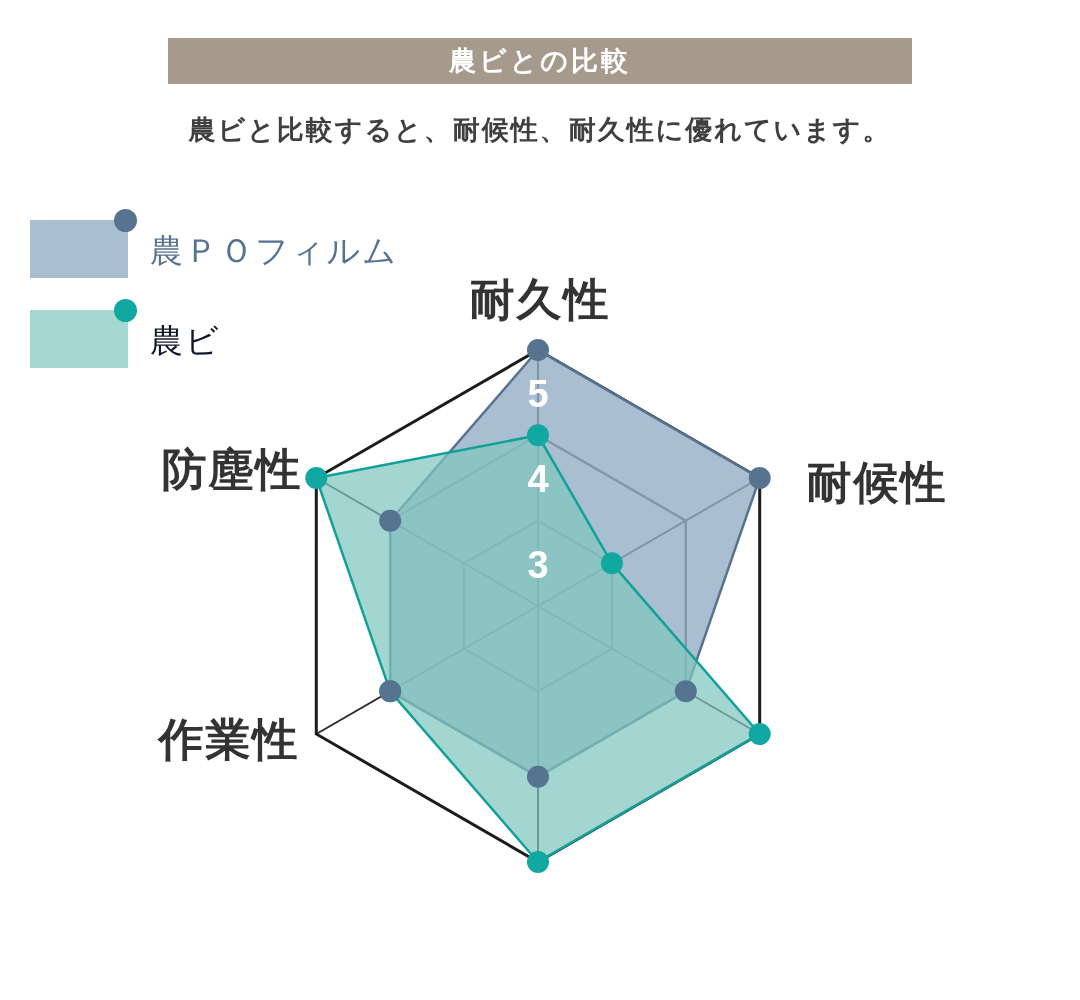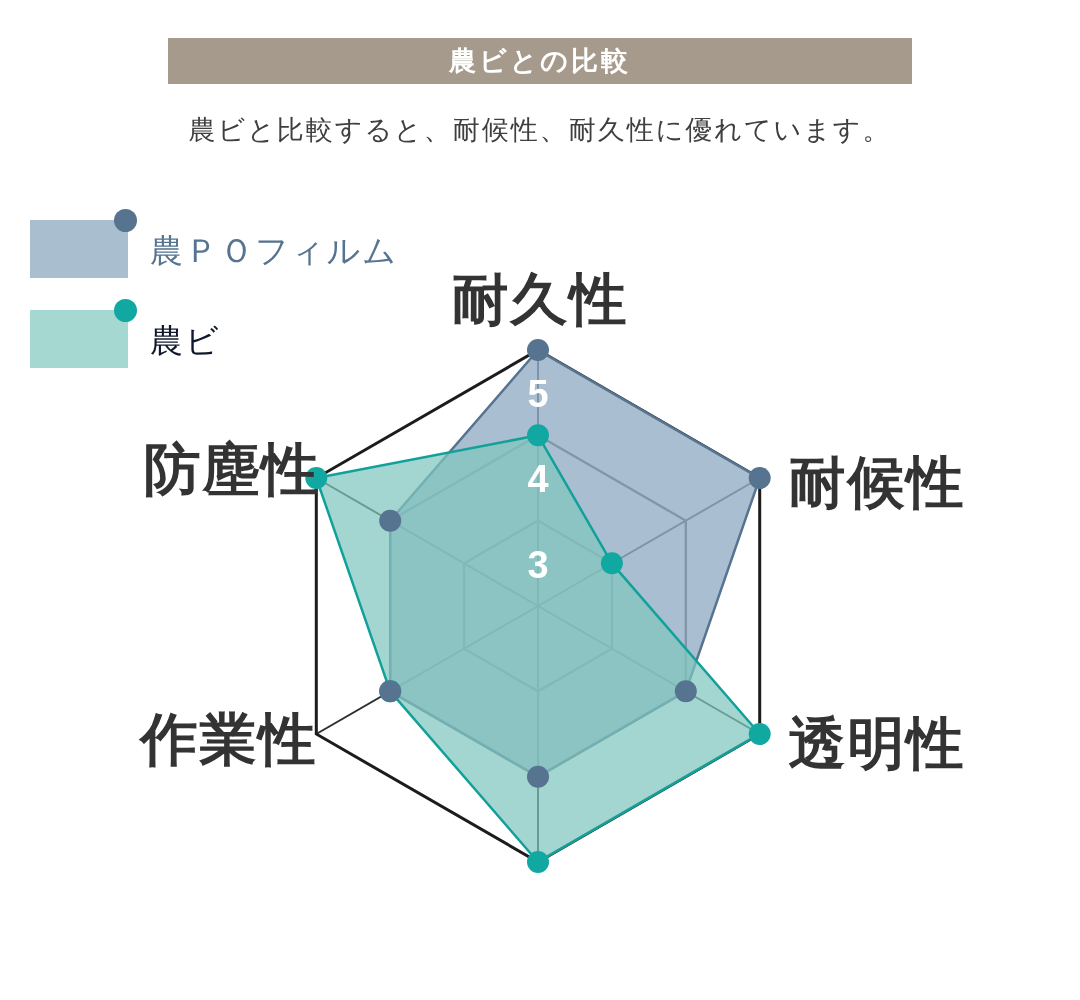--- a/index.html
+++ b/index.html
@@ -33,21 +33,21 @@
     text-align: right;
   }
   .subtitle {
     position: absolute;
     left: 0;
     top: 112px;
     width: 1080px;
     margin: 0;
     text-align: center;
     font-size: 27px;
-    font-weight: 400;
+    font-weight: 700;
     color: #3f3f3f;
     letter-spacing: 2px;
   }
   .legend-item {
     position: absolute;
     left: 30px;
     width: 420px;
     height: 60px;
   }
   .legend-item.item-0 { top: 220px; }
@@ -77,21 +77,21 @@
     white-space: nowrap;
   }
   #radar-svg {
     position: absolute;
     left: 0;
     top: 0;
   }
   .axis-label {
     position: absolute;
     transform: translate(-50%, -50%);
-    font-size: 57px;
+    font-size: 45px;
     font-weight: bold;
     color: #333333;
     letter-spacing: 2px;
     white-space: nowrap;
   }
   .axis-0 { left: 540px; top: 300px; }
   .axis-1 { left: 877px; top: 483px; }
   .axis-2 { left: 877px; top: 744px; }
   .axis-3 { left: 554px; top: 908px; }
   .axis-4 { left: 229px; top: 740px; }
@@ -144,17 +144,16 @@
       <circle cx="538" cy="776.6666666666666" r="11" fill="#56738f"></circle>
       <circle cx="390.1983310874558" cy="691.3333333333334" r="11" fill="#56738f"></circle>
       <circle cx="390.1983310874558" cy="520.6666666666666" r="11" fill="#56738f"></circle>
       <text x="538" y="564.6666666666666" fill="#ffffff" font-size="38" font-weight="bold" text-anchor="middle" dominant-baseline="central" font-family="&quot;Liberation Sans&quot;,&quot;DejaVu Sans&quot;,sans-serif">3</text>
       <text x="538" y="479.33333333333337" fill="#ffffff" font-size="38" font-weight="bold" text-anchor="middle" dominant-baseline="central" font-family="&quot;Liberation Sans&quot;,&quot;DejaVu Sans&quot;,sans-serif">4</text>
       <text x="538" y="394" fill="#ffffff" font-size="38" font-weight="bold" text-anchor="middle" dominant-baseline="central" font-family="&quot;Liberation Sans&quot;,&quot;DejaVu Sans&quot;,sans-serif">5</text>
     </svg>
 
   <div class="axis-label axis-0">耐久性</div>
   <div class="axis-label axis-1">耐候性</div>
-  <div class="axis-label axis-2">透明性</div>
   <div class="axis-label axis-5">防塵性</div>
   <div class="axis-label axis-4">作業性</div>
 
 </div>
 
 </body></html>

